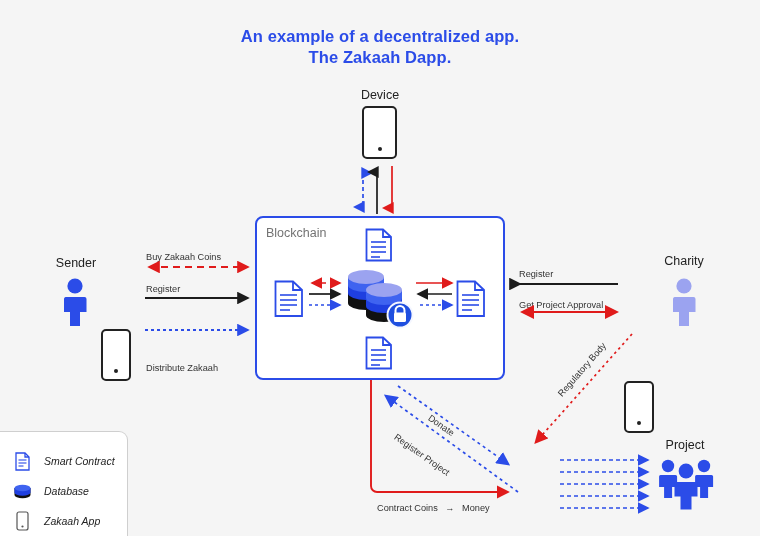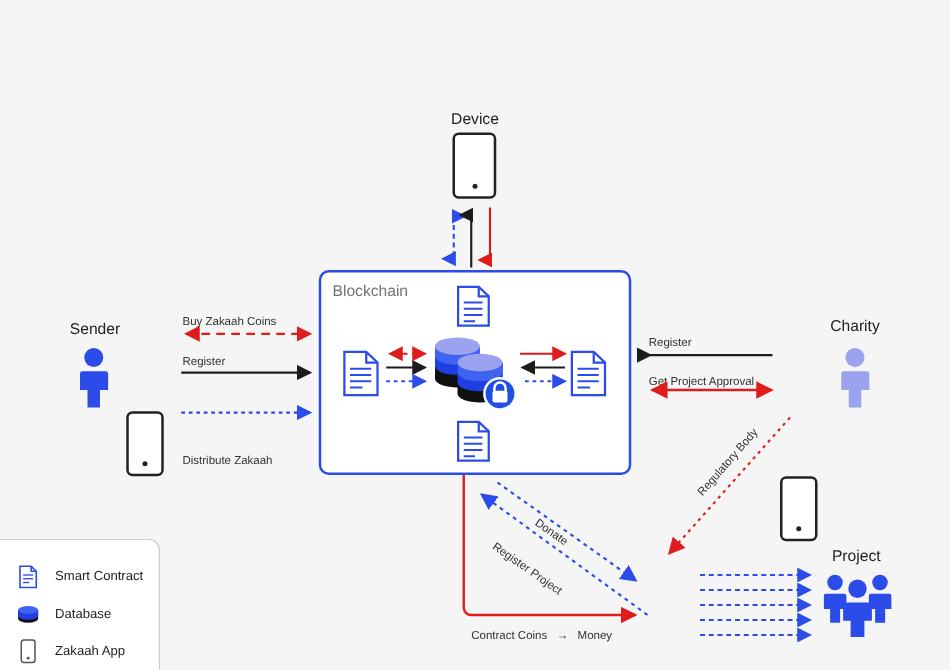--- a/index.html
+++ b/index.html
@@ -55,30 +55,34 @@
   #legend{
     left:-2px;top:431px;width:130px;height:108px;
     background:#fff;border:1.3px solid #cfcfcf;
     border-top-right-radius:9px;border-bottom-right-radius:0;
     border-left:none;box-sizing:border-box;
     padding:14px 0 0 0;
   }
   .legend-row{
     display:flex;align-items:center;height:30px;padding-left:16px;gap:13px;
   }
-  .legend-text{font-size:10.5px;color:#222;}
+  .legend-text{font-size:10.5px;color:#222;font-style:italic;}
   .legend-ico{width:17px;display:flex;justify-content:center;align-items:center;}
 
   svg{display:block;overflow:visible;}
 </style>
 </head>
 <body>
 
 <div id="stage">
 
+  <div class="abs" id="title">
+    <span>An example of a decentralized app.</span>
+    <span class="l2">The Zakaah Dapp.</span>
+  </div>
 
   <div class="abs node-label" style="left:340px;top:88px;width:80px;">Device</div>
 
   <div class="abs phone" style="left:362px;top:106px;width:35px;height:53px;">
     <span class="dot"></span>
   </div>
 
   <svg class="abs" style="left:355px;top:166px;" width="55" height="48">
     <defs>
       <marker id="m-blue-up" markerWidth="7" markerHeight="7" refX="3.5" refY="6" orient="auto">

